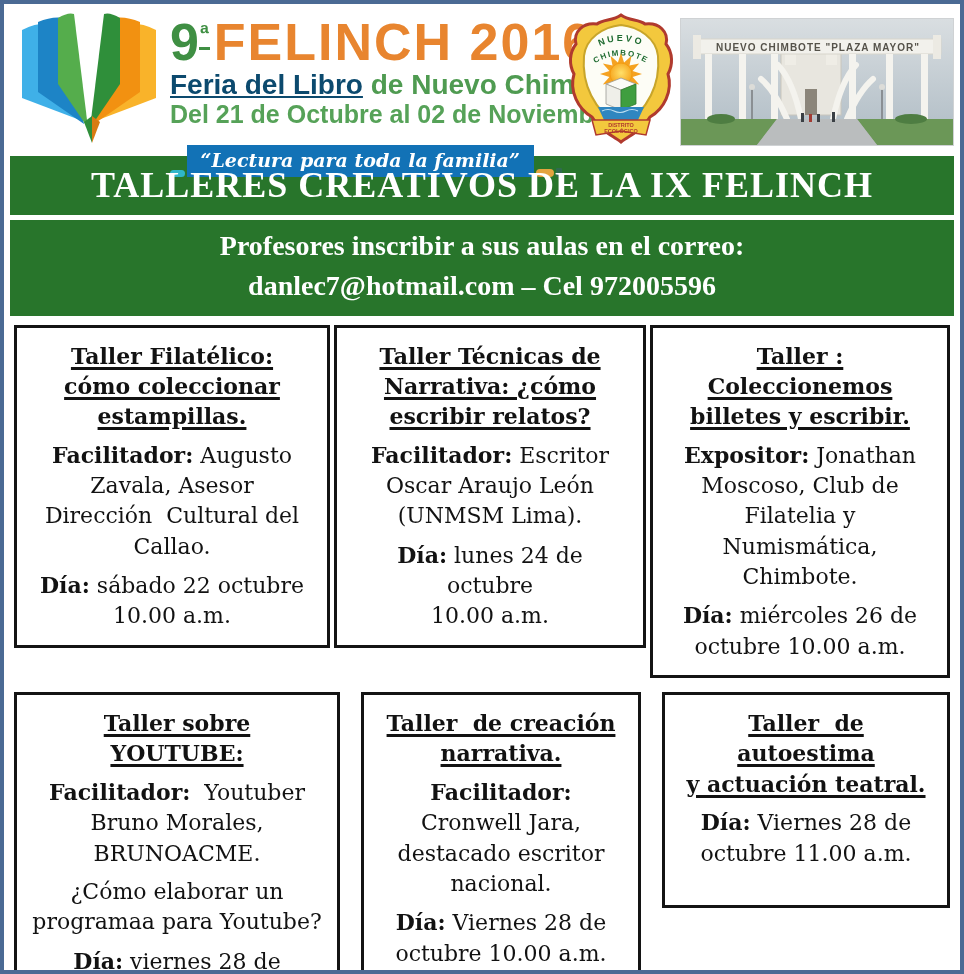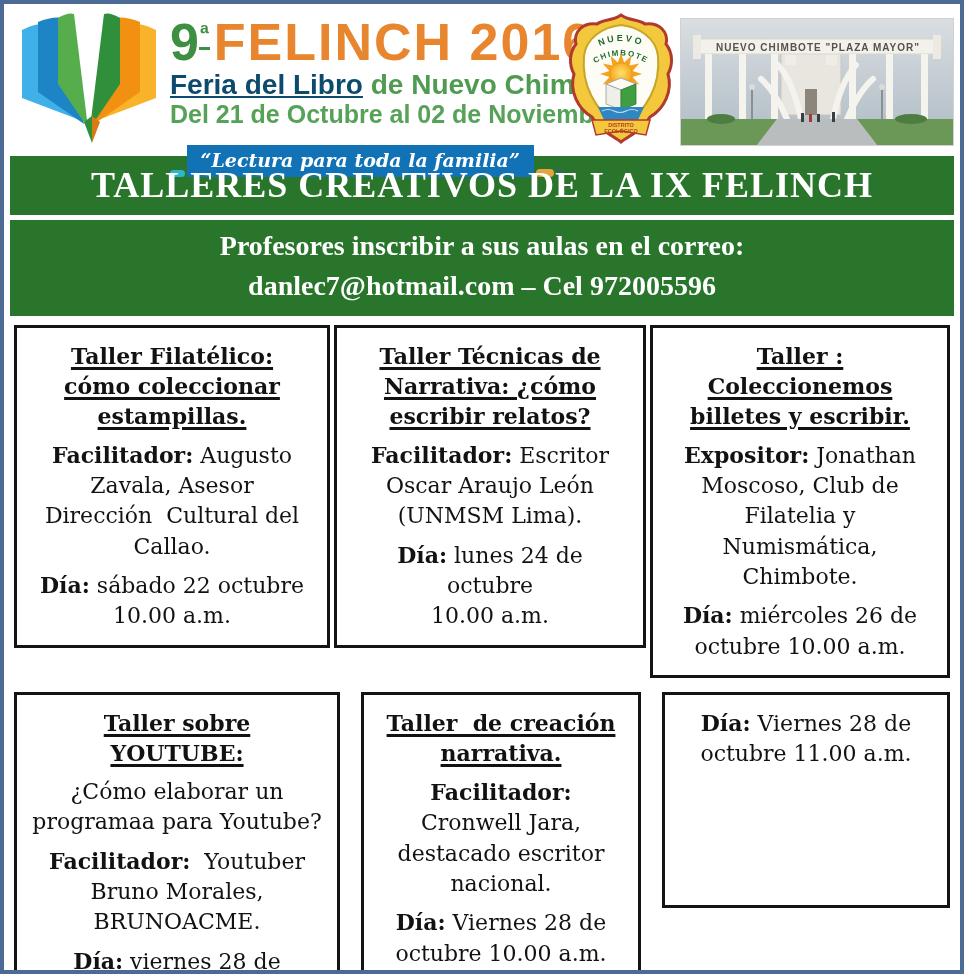--- a/index.html
+++ b/index.html
@@ -225,39 +225,41 @@
 Filatelia y Numismática,
 Chimbote.</span></p>
         <p class="wline"><strong>Día:</strong><span> miércoles 26 de
 octubre 10.00 a.m.</span></p>
       </section>
     </div>
   <div class="wrow wrow2">
       <section class="wbox b4">
         <h3 class="wtitle">Taller sobre
 YOUTUBE:</h3>
-        <p class="wline">¿Cómo elaborar un
-programaa para Youtube?</p>
         <p class="wline"><strong>Facilitador:</strong><span> &nbsp;Youtuber
 Bruno Morales,
 BRUNOACME.</span></p>
+        <p class="wline">¿Cómo elaborar un
+programaa para Youtube?</p>
         <p class="wline"><strong>Día:</strong><span> viernes 28 de
 octubre 4.00 p.m.</span></p>
       </section>
       <section class="wbox b5">
         <h3 class="wtitle">Taller&nbsp; de creación
 narrativa.</h3>
         <p class="wline"><strong>Facilitador:</strong><span>
 Cronwell Jara,
 destacado escritor
 nacional.</span></p>
         <p class="wline"><strong>Día:</strong><span> Viernes 28 de
 octubre 10.00 a.m.</span></p>
       </section>
       <section class="wbox b6">
+        <h3 class="wtitle">Taller&nbsp; de autoestima
+y actuación teatral.</h3>
         <p class="wline"><strong>Día:</strong><span> Viernes 28 de
 octubre 11.00 a.m.</span></p>
       </section>
     </div>
 
   <div class="footer-bar">Auditorio Central – Plaza Mayor de Nuevo Chimbote</div>
 
 </div>
 
 </body></html>

